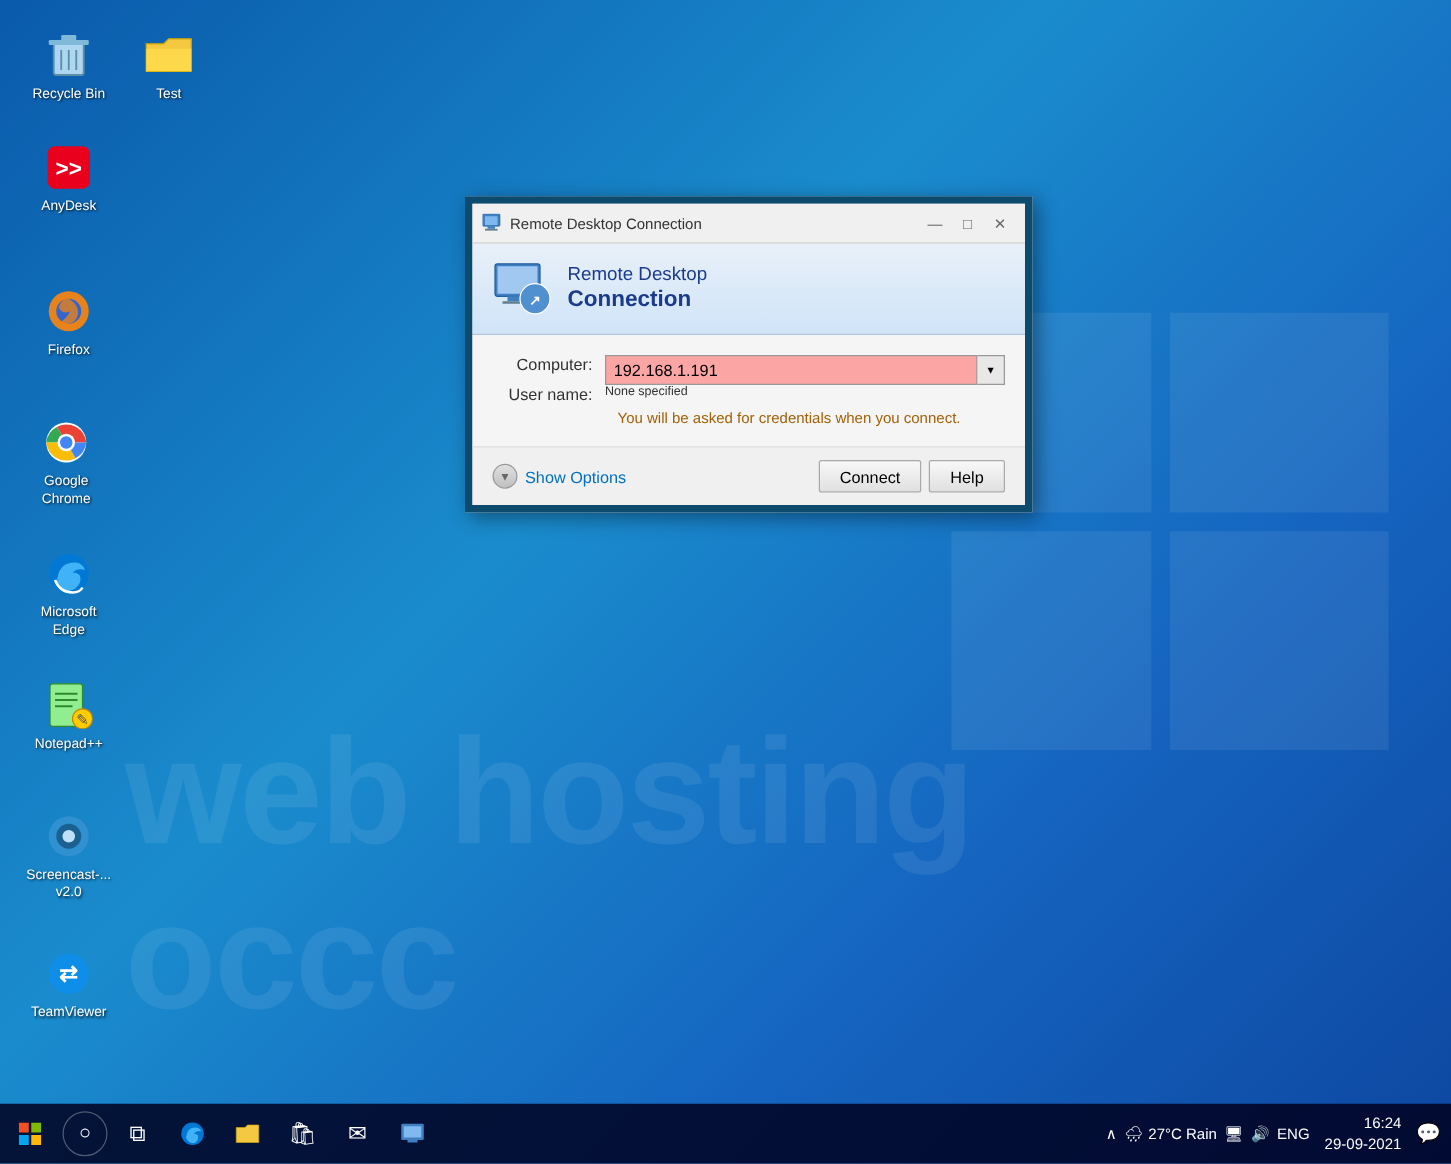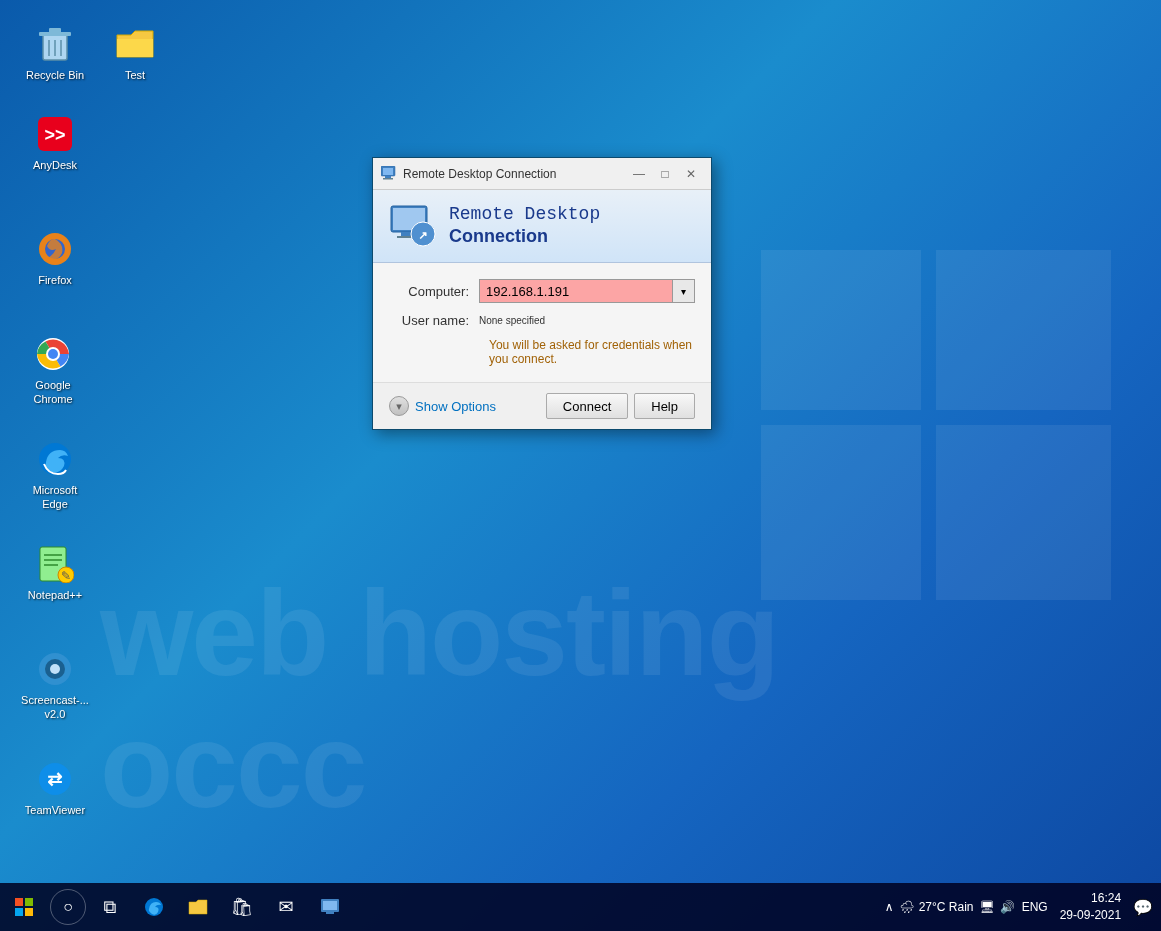--- a/index.html
+++ b/index.html
@@ -128,23 +128,23 @@
       align-items: center;
       gap: 4px;
       font-size: 12px;
     }
 
     
     .rdp-dialog {
       position: absolute;
       top: 157px;
       left: 372px;
-      width: 340px;
+      width: 454px;
       background: #f0f0f0;
-      border: 1px solid #0c4a6e;
+      border: 6px solid #0c4a6e;
       box-shadow: 4px 4px 15px rgba(0,0,0,0.4);
       font-family: 'Segoe UI', sans-serif;
     }
 
     .rdp-titlebar {
       background: #f0f0f0;
       height: 32px;
       display: flex;
       align-items: center;
       padding: 0 8px;
@@ -193,33 +193,31 @@
       justify-content: center;
     }
     .rdp-header-title {
       color: #1a3a8c;
       font-size: 18px;
       font-weight: bold;
       line-height: 1.2;
     }
     .rdp-header-title .line1 {
       font-weight: normal;
-      font-size: 18px;
-      font-family: Liberation Mono, monospace;
+      font-size: 15px;
     }
 
     .rdp-body {
       padding: 16px;
       background: #f5f5f5;
     }
 
     .rdp-field-row {
       display: flex;
-      align-items: center;
-      margin-bottom: 10px;
+      align-items: flex-start;
     }
     .rdp-label {
       width: 90px;
       font-size: 13px;
       color: #333;
       text-align: right;
       padding-right: 10px;
     }
     .rdp-input-wrap {
       flex: 1;

